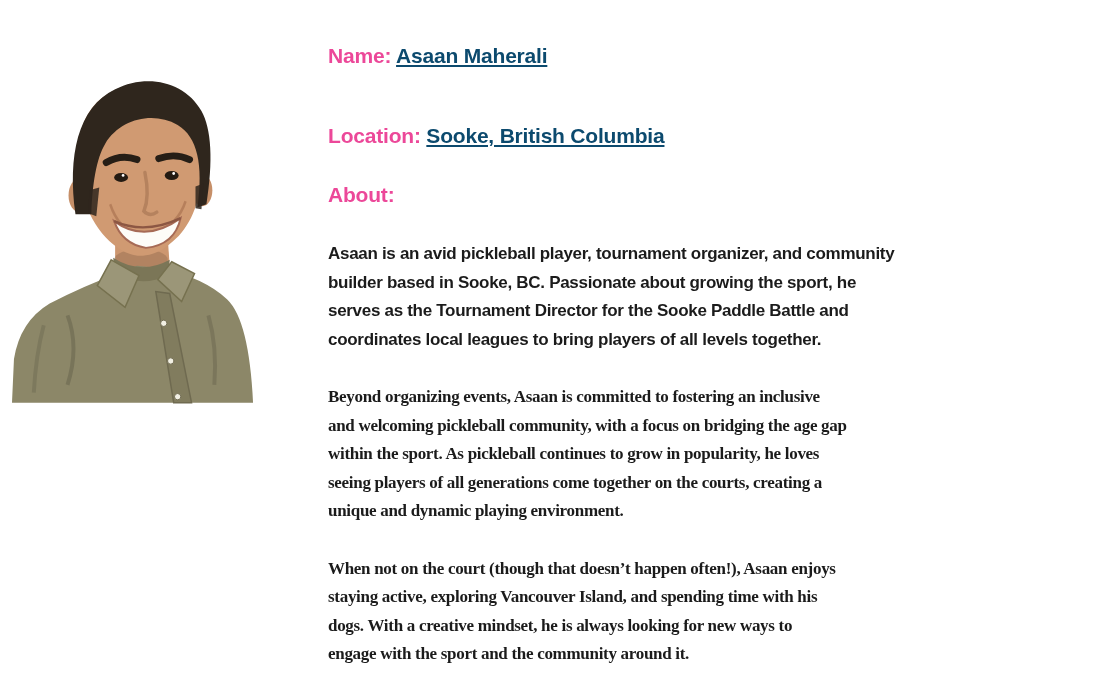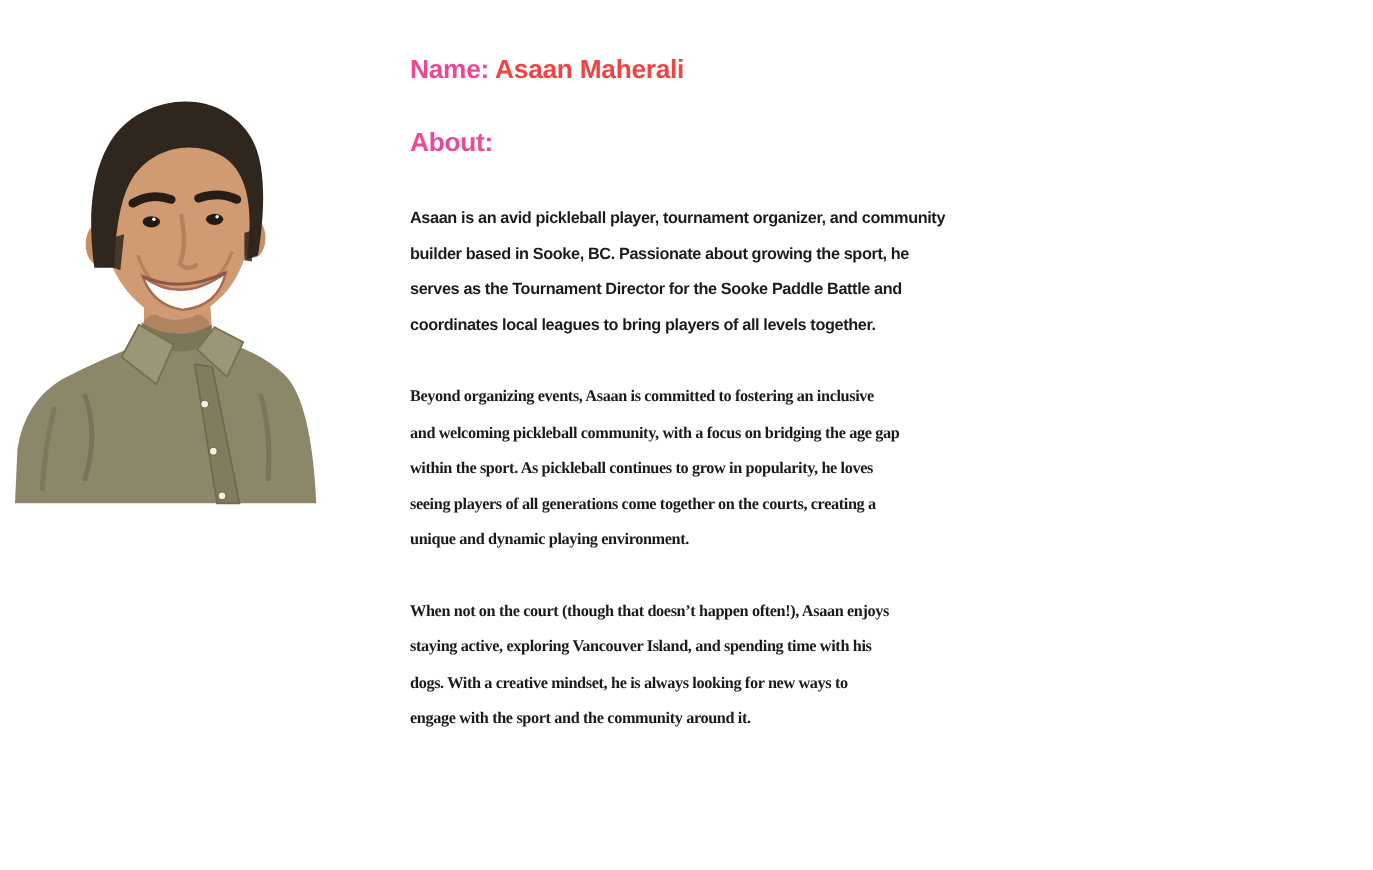--- a/index.html
+++ b/index.html
@@ -31,24 +31,24 @@
     font-size: 21px;
     font-weight: bold;
     line-height: 24px;
     letter-spacing: -0.2px;
     white-space: nowrap;
   }
   .row-name { margin-top: 44px; }
   .row-location { margin-top: 56px; }
   .row-about { margin-top: 35px; }
   .label { color: #ec4899; }
-  .value { color: #ef4444; }
+  .value { color: #0c4a6e; text-decoration: underline; }
   .para {
     margin-top: 33px;
-    font-size: 13px;
+    font-size: 17px;
     font-weight: bold;
     line-height: 28.5px;
     letter-spacing: -0.3px;
     color: #1b1b1b;
     white-space: pre-line;
   }
   .para + .para { margin-top: 29px; font-family: Liberation Serif, serif; }
 </style>
 </head>
 <body>
@@ -103,20 +103,25 @@
     </svg>
   </div>
 
   <div class="content">
     <div class="heading-row row-name">
       <span class="label">Name:</span>
       <span> </span>
       <span class="value">Asaan Maherali</span>
     </div>
 
+    <div class="heading-row row-location">
+      <span class="label">Location:</span>
+      <span> </span>
+      <span class="value">Sooke, British Columbia</span>
+    </div>
 
     <div class="heading-row row-about">
       <span class="label">About:</span>
     </div>
 
     <p class="para">Asaan is an avid pickleball player, tournament organizer, and community
 builder based in Sooke, BC. Passionate about growing the sport, he
 serves as the Tournament Director for the Sooke Paddle Battle and
 coordinates local leagues to bring players of all levels together.</p>
     <p class="para">Beyond organizing events, Asaan is committed to fostering an inclusive

